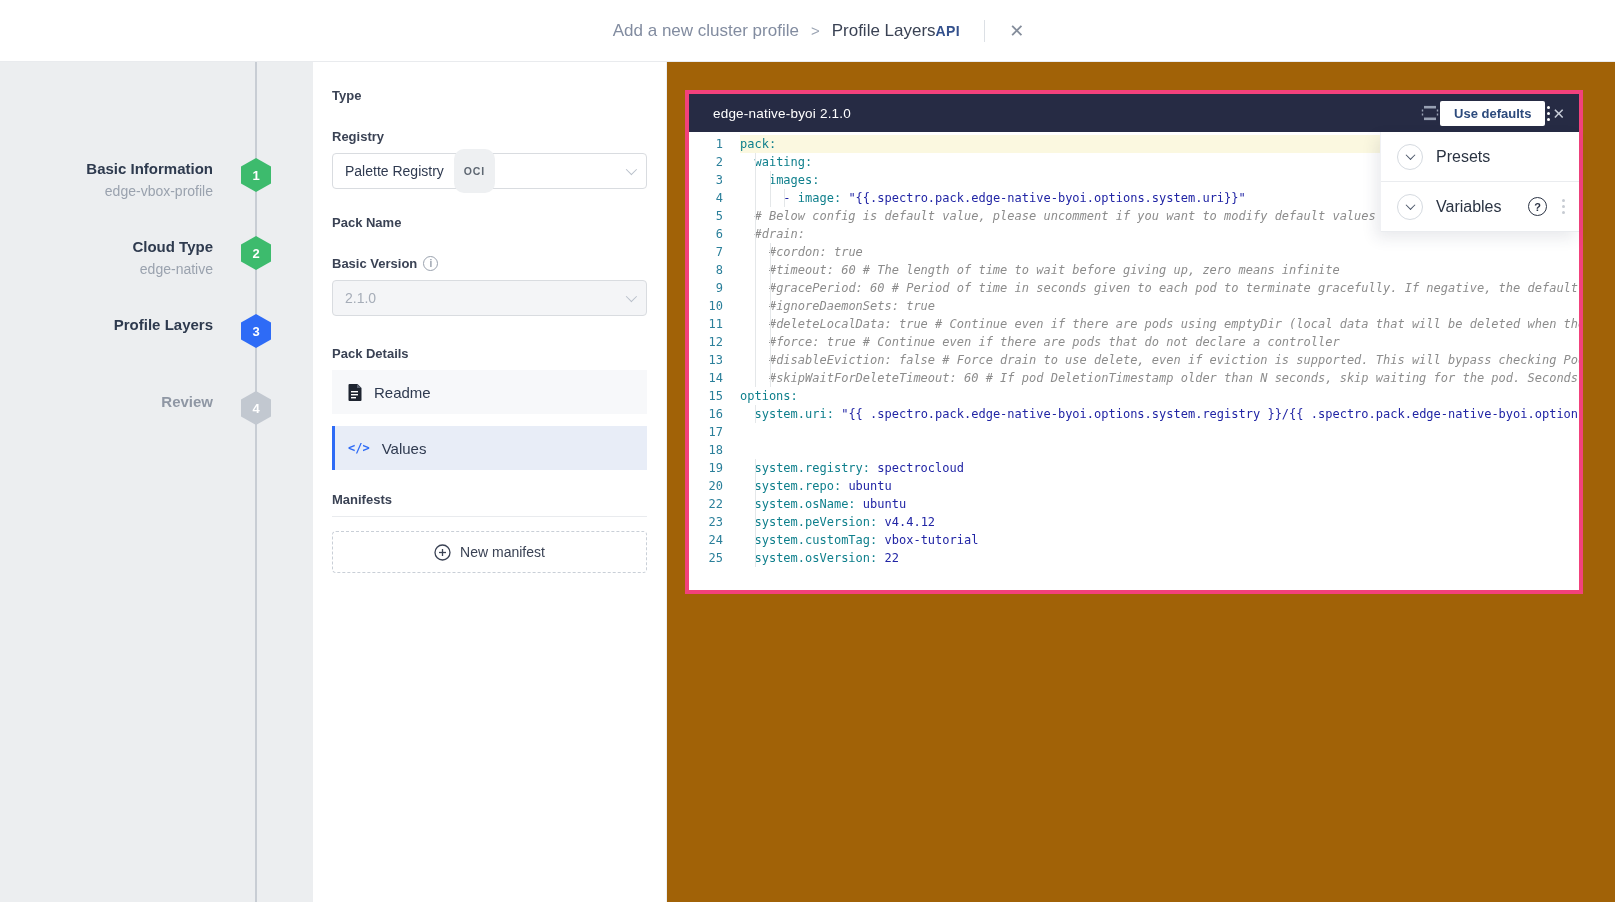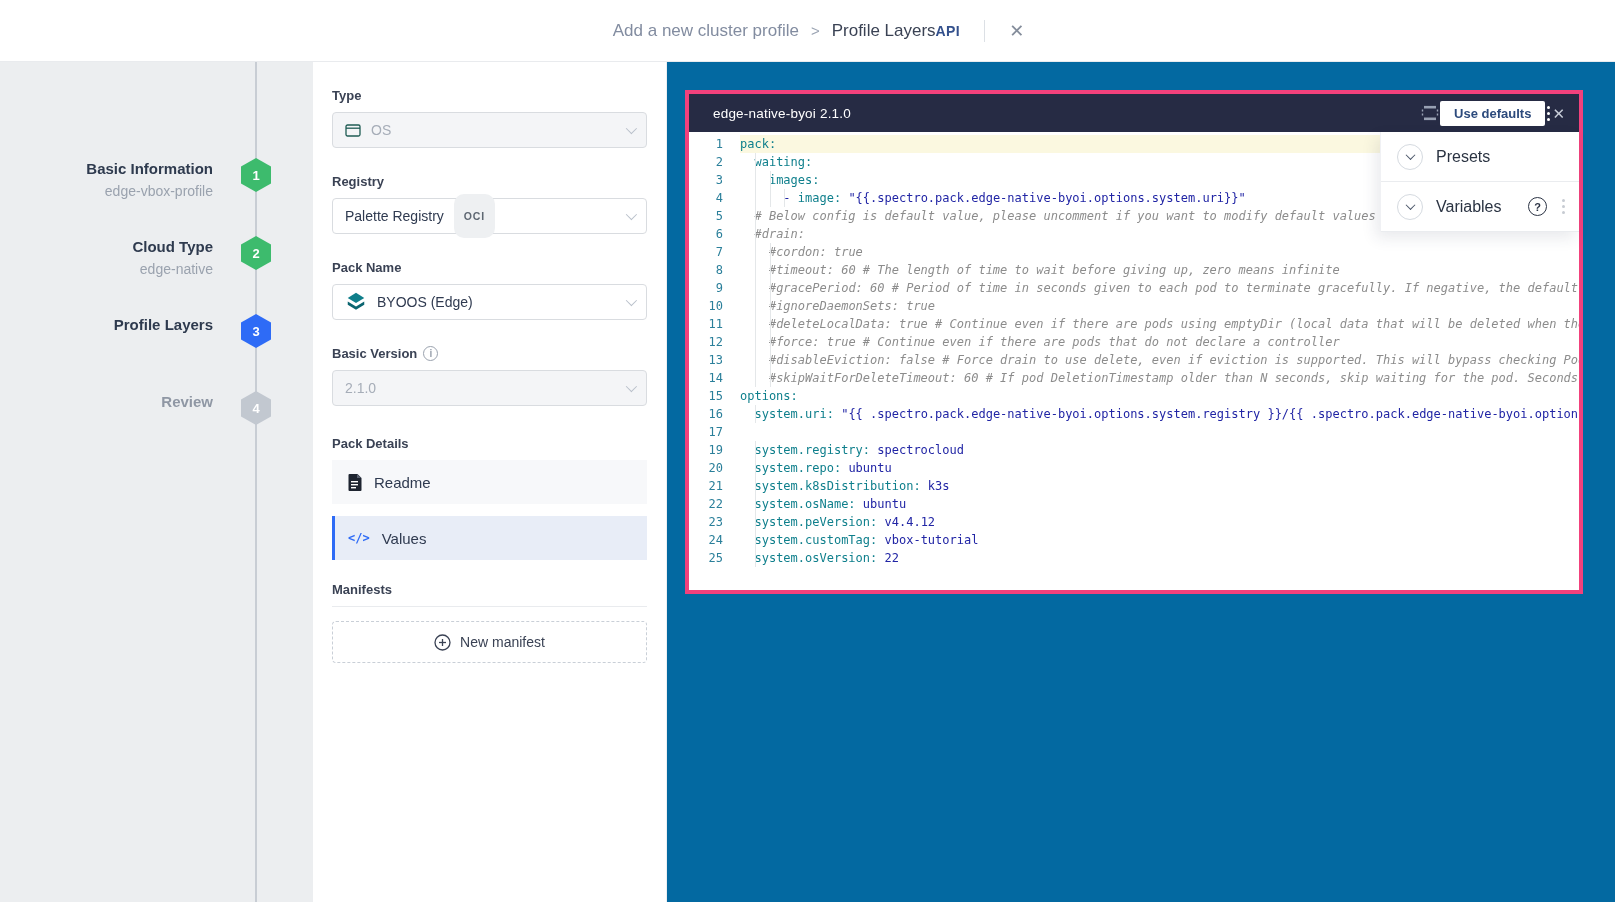--- a/index.html
+++ b/index.html
@@ -55,21 +55,21 @@
                font-size:10px; font-weight:700; display:flex; align-items:center; justify-content:center; font-style:normal; }
   .detail-row { display:flex; align-items:center; gap:12px; height:44px; padding:0 16px; background:#F7F8FA;
                 font-size:15px; font-weight:500; color:#2F3A50; margin-bottom:12px; cursor:pointer; }
   .detail-row.active { background:#E8EDF7; border-left:3px solid #2E6BF6; padding-left:13px; }
   .code-glyph { font-family:"DejaVu Sans Mono", monospace; font-size:12px; font-weight:700; color:#2E6BF6; }
   .section-divider { border:none; border-top:1px solid #E9EBEE; margin:9px 0 14px; }
   .new-manifest { display:flex; align-items:center; justify-content:center; gap:9px; height:42px;
                   border:1px dashed #C9CFD7; border-radius:4px; font-size:14px; font-weight:500; color:#3A4254; cursor:pointer; background:#fff; width:100%; }
 
   
-  .right { position:relative; flex:1; background:#0369a1; }
+  .right { position:relative; flex:1; background:#a16207; }
   .editor { position:absolute; left:18px; top:28px; width:898px; height:504px;
             border:4px solid #F2417C; background:#fff; }
   .ed-header { height:38px; background:#262B44; display:flex; align-items:center; padding:0 14px 0 24px; }
   .ed-title { color:#fff; font-size:13.5px; font-weight:500; letter-spacing:.2px; flex:1; }
   .ed-actions { display:flex; align-items:center; }
   .use-defaults { background:#fff; color:#2C4A7C; font-size:13px; font-weight:600; border:none;
                   border-radius:2px; padding:5px 14px; cursor:pointer; }
   .kebab { display:flex; flex-direction:column; gap:3px; cursor:pointer; padding:2px; }
   .kebab i { width:3px; height:3px; border-radius:50%; background:#fff; }
   .kebab.gray i { background:#C6CBD2; }
@@ -149,50 +149,30 @@
         </div>
         <div class="hex hex--future" style="top:0;">4</div>
       </div>
     </aside>
 
     <section class="panel">
 
       <div class="panel-body">
 
         <div class="field-label">Type</div>
-        <div class="select disabled">
-          <span>
-            <svg width="16" height="13" viewBox="0 0 16 13" fill="none" stroke="#1F5C54" stroke-width="1.3">
-              <rect x="1" y="1" width="14" height="11" rx="1.5"></rect>
-                <line x1="1" y1="4.2" x2="15" y2="4.2"></line>
-            </svg>
-          </span>
-          <span class="grow">OS</span>
-          <span class="chev"></span>
-        </div>
 
         <div class="field-label">Registry</div>
         <div class="select">
           <span>Palette Registry</span>
           <span class="pill">OCI</span>
           <span class="grow"></span>
           <span class="chev"></span>
         </div>
 
         <div class="field-label">Pack Name</div>
-        <div class="select">
-          <span>
-            <svg width="22" height="22" viewBox="0 0 24 24">
-              <path d="M12 2 L21 7.5 L12 13 L3 7.5 Z" fill="#0F7E8A"></path>
-              <path d="M3 11.5 L12 17 L21 11.5 L21 15 L12 20.5 L3 15 Z" fill="#0B6570"></path>
-            </svg>
-          </span>
-          <span class="grow">BYOOS (Edge)</span>
-          <span class="chev"></span>
-        </div>
 
         <div class="field-label">
           <span>Basic Version</span>
           <span class="info-icon">i</span>
         </div>
         <div class="select disabled">
           <span class="grow">2.1.0</span>
           <span class="chev"></span>
         </div>
 
@@ -267,23 +247,23 @@
             <div class="line"><span class="gutter">8</span><span class="lcontent"><span class="guide" style="left: 15.23px;"></span><span class="guide" style="left: 29.69px;"></span><span>    </span><span class="tok-comment">#timeout: 60 # The length of time to wait before giving up, zero means infinite</span></span></div>
             <div class="line"><span class="gutter">9</span><span class="lcontent"><span class="guide" style="left: 15.23px;"></span><span class="guide" style="left: 29.69px;"></span><span>    </span><span class="tok-comment">#gracePeriod: 60 # Period of time in seconds given to each pod to terminate gracefully. If negative, the default value specified in the pod will be used</span></span></div>
             <div class="line"><span class="gutter">10</span><span class="lcontent"><span class="guide" style="left: 15.23px;"></span><span class="guide" style="left: 29.69px;"></span><span>    </span><span class="tok-comment">#ignoreDaemonSets: true</span></span></div>
             <div class="line"><span class="gutter">11</span><span class="lcontent"><span class="guide" style="left: 15.23px;"></span><span class="guide" style="left: 29.69px;"></span><span>    </span><span class="tok-comment">#deleteLocalData: true # Continue even if there are pods using emptyDir (local data that will be deleted when the node is drained)</span></span></div>
             <div class="line"><span class="gutter">12</span><span class="lcontent"><span class="guide" style="left: 15.23px;"></span><span class="guide" style="left: 29.69px;"></span><span>    </span><span class="tok-comment">#force: true # Continue even if there are pods that do not declare a controller</span></span></div>
             <div class="line"><span class="gutter">13</span><span class="lcontent"><span class="guide" style="left: 15.23px;"></span><span class="guide" style="left: 29.69px;"></span><span>    </span><span class="tok-comment">#disableEviction: false # Force drain to use delete, even if eviction is supported. This will bypass checking PodDisruptionBudgets, use with caution</span></span></div>
             <div class="line"><span class="gutter">14</span><span class="lcontent"><span class="guide" style="left: 15.23px;"></span><span class="guide" style="left: 29.69px;"></span><span>    </span><span class="tok-comment">#skipWaitForDeleteTimeout: 60 # If pod DeletionTimestamp older than N seconds, skip waiting for the pod. Seconds must be greater than 0 to skip.</span></span></div>
             <div class="line"><span class="gutter">15</span><span class="lcontent"><span class="tok-key">options:</span></span></div>
             <div class="line"><span class="gutter">16</span><span class="lcontent"><span class="guide" style="left: 15.23px;"></span><span>  </span><span class="tok-key">system.uri:</span><span class="tok-val"> "{{ .spectro.pack.edge-native-byoi.options.system.registry }}/{{ .spectro.pack.edge-native-byoi.options.system.repo }}:{{ .spectro.pack.edge-native-byoi.options.system.peVersion }}"</span></span></div>
             <div class="line"><span class="gutter">17</span><span class="lcontent"></span></div>
+            <div class="line"><span class="gutter">18</span><span class="lcontent"></span></div>
             <div class="line"><span class="gutter">19</span><span class="lcontent"><span class="guide" style="left: 15.23px;"></span><span>  </span><span class="tok-key">system.registry:</span><span class="tok-val"> spectrocloud</span></span></div>
             <div class="line"><span class="gutter">20</span><span class="lcontent"><span class="guide" style="left: 15.23px;"></span><span>  </span><span class="tok-key">system.repo:</span><span class="tok-val"> ubuntu</span></span></div>
-            <div class="line"><span class="gutter">21</span><span class="lcontent"><span class="guide" style="left: 15.23px;"></span><span>  </span><span class="tok-key">system.k8sDistribution:</span><span class="tok-val"> k3s</span></span></div>
             <div class="line"><span class="gutter">22</span><span class="lcontent"><span class="guide" style="left: 15.23px;"></span><span>  </span><span class="tok-key">system.osName:</span><span class="tok-val"> ubuntu</span></span></div>
             <div class="line"><span class="gutter">23</span><span class="lcontent"><span class="guide" style="left: 15.23px;"></span><span>  </span><span class="tok-key">system.peVersion:</span><span class="tok-val"> v4.4.12</span></span></div>
             <div class="line"><span class="gutter">24</span><span class="lcontent"><span class="guide" style="left: 15.23px;"></span><span>  </span><span class="tok-key">system.customTag:</span><span class="tok-val"> vbox-tutorial</span></span></div>
             <div class="line"><span class="gutter">25</span><span class="lcontent"><span class="guide" style="left: 15.23px;"></span><span>  </span><span class="tok-key">system.osVersion:</span><span class="tok-val"> 22</span></span></div>
           </div>
 
         <div class="side-panel">
           <div class="sp-row">
             <span class="sp-circle">
                 <span class="chev"></span>

